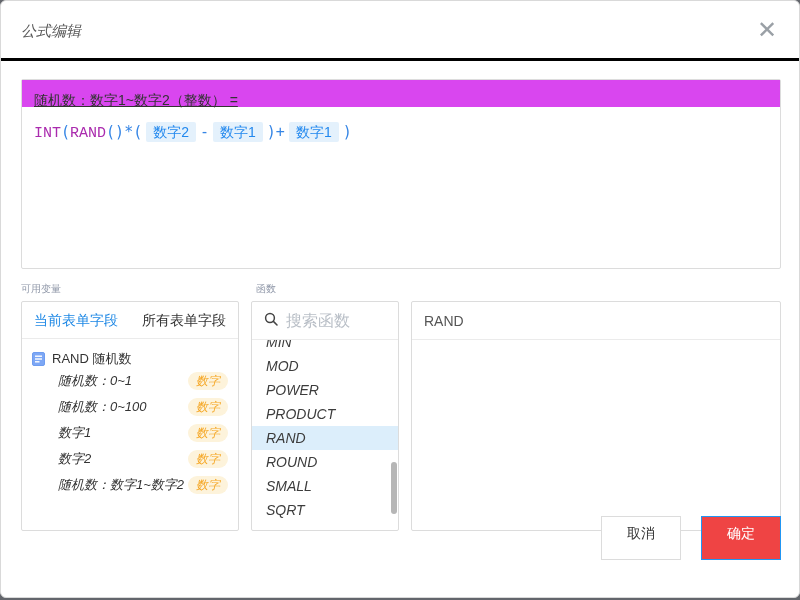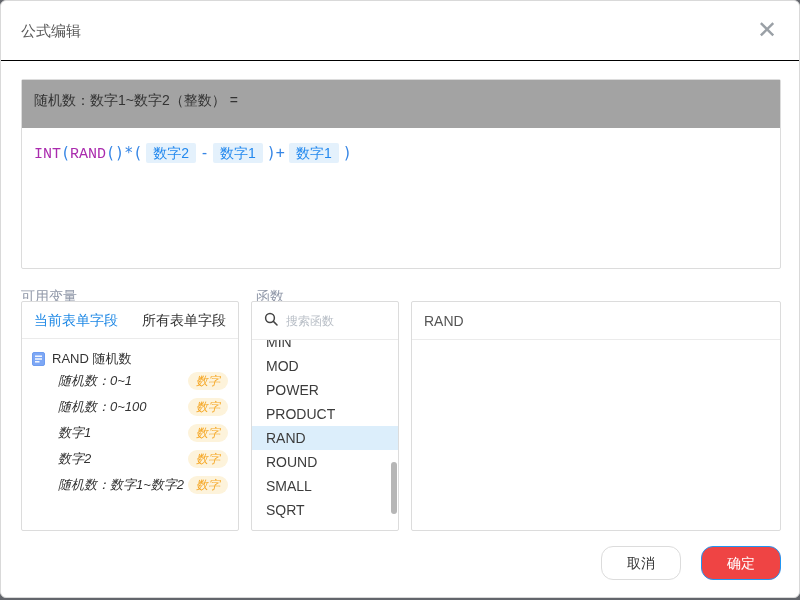--- a/index.html
+++ b/index.html
@@ -8,37 +8,37 @@
     font-family:"Liberation Sans","DejaVu Sans",sans-serif;
     background:#63666c;
     position:relative;
     overflow:hidden;
   }
   .dialog {
     position:absolute; left:0; top:0; width:800px; height:598px;
     background:#ffffff; border-radius:6px; border:1px solid #d9d9d9;
   }
   
-  .titlebar { position:absolute; left:0; top:0; width:100%; height:60px; border-bottom:1px solid #000000; }
+  .titlebar { position:absolute; left:0; top:0; width:100%; height:60px; border-bottom:3px solid #000000;font-style:italic; }
   .title { position:absolute; left:20px; top:21px; font-size:15px; color:#595959; }
   .close { position:absolute; right:20px; top:18px; width:24px; height:24px; color:#9aa0a6;
            font-size:24px; line-height:22px; text-align:center; cursor:pointer; font-weight:300; }
   
   .formula-box { position:absolute; left:20px; top:78px; width:760px; height:190px;
                  border:1px solid #dcdcdc; border-radius:2px; background:#fff; }
-  .formula-header { height:48px; background:#a3a3a3; line-height:40px; padding:0 12px;
-                    font-size:14px; color:#333; }
+  .formula-header { height:27px; background:#d946ef; line-height:40px; padding:0 12px;
+                    font-size:14px; color:#333;text-decoration:underline; }
   .formula-code { padding:12px 12px; font-family:"DejaVu Sans Mono","Liberation Mono",monospace;
                   font-size:15px; line-height:26px; }
   .tok-func { color:#aa2bae;font-family:Liberation Mono, monospace; }
   .tok-op, .tok-paren { color:#3585e5; }
   .tok-field { background:#e4f1fc; color:#2288ee; padding:2px 7px; border-radius:2px;
                margin:0 4px; font-size:14px; font-family:"Liberation Sans",sans-serif; }
   
-  .sec-label { position:absolute; font-size:14px; color:#8f97a8; top:287px; }
+  .sec-label { position:absolute; font-size:10px; color:#8f97a8; top:281px; }
   .lbl-vars { left:20px; }
   .lbl-funcs { left:255px; }
   
   .panel { position:absolute; top:300px; height:230px; border:1px solid #dcdcdc;
            border-radius:2px; background:#fff; overflow:hidden; }
   .panel-vars  { left:20px;  width:218px; }
   .panel-funcs { left:250px; width:148px; }
   .panel-detail{ left:410px; width:370px; }
   
   .tabs { display:flex; height:37px; border-bottom:1px solid #ebebeb; }
@@ -49,37 +49,37 @@
   .tree-root { height:26px; display:flex; align-items:center; padding-left:10px; font-size:13px; color:#333; }
   .tree-root .ficon { margin-right:7px; display:inline-flex; }
   .tree-item { height:26px; display:flex; align-items:flex-start; padding:0 10px 0 36px;
                font-size:13px; color:#333; cursor:pointer;font-style:italic; }
   .tree-item .t-label { flex:1; white-space:nowrap; overflow:hidden; }
   .badge { background:#fdf3db; color:#f5a623; font-size:12px; padding:2px 8px;
            border-radius:10px; line-height:14px; }
   
   .search-row { height:38px; display:flex; align-items:center; padding:0 12px;
                 border-bottom:1px solid #ebebeb; }
-  .search-row input { border:none; outline:none; width:100px; font-size:12px; color:#333;
+  .search-row input { border:none; outline:none; width:100px; font-size:16px; color:#333;
                       margin-left:8px; font-family:"Liberation Sans",sans-serif; }
   .search-row input::placeholder { color:#b9bfc7; }
   
   .fn-list { position:relative; height:191px; overflow:hidden; }
   .fn-inner { margin-top:-10px; }
-  .fn-item { height:24px; line-height:24px; padding-left:14px; font-size:14px; color:#3c3c3c; cursor:pointer; }
+  .fn-item { height:24px; line-height:24px; padding-left:14px; font-size:14px; color:#3c3c3c; cursor:pointer;font-style:italic; }
   .fn-item.selected { background:#dceefb; }
   .fn-scrollbar { position:absolute; right:1px; top:122px; width:6px; height:52px;
                   background:#b6b6b6; border-radius:3px; }
   
   .detail-header { height:38px; line-height:38px; padding:0 12px; font-size:14px; color:#555;
                    border-bottom:1px solid #ebebeb; }
   .detail-body { padding:10px 12px; }
   .detail-line { font-size:13px; color:#9aa0a8; line-height:26px; }
   
-  .btn { position:absolute; top:545px; width:80px; height:34px; border-radius:12px;
+  .btn { position:absolute; top:515px; width:80px; height:44px; border-radius:0;
          font-size:14px; text-align:center; line-height:32px; cursor:pointer; }
   .btn-cancel { left:600px; background:#fff; border:1px solid #dcdcdc; color:#333; }
   .btn-confirm { left:700px; background:#ef4444; border:1px solid #2196f3; color:#fff; }
 </style>
 </head>
 <body>
 
 <div class="dialog">
 
   <div class="titlebar">

